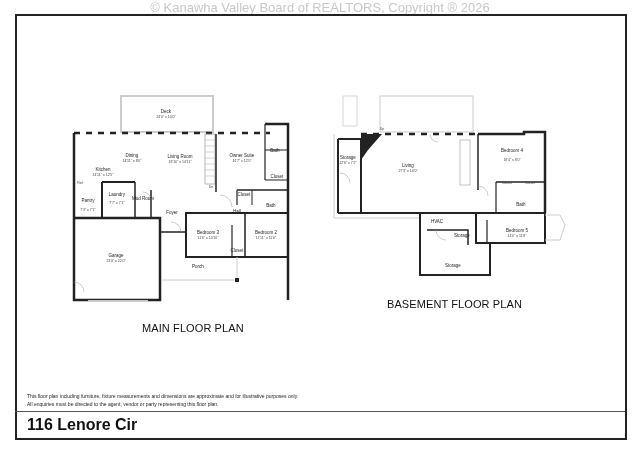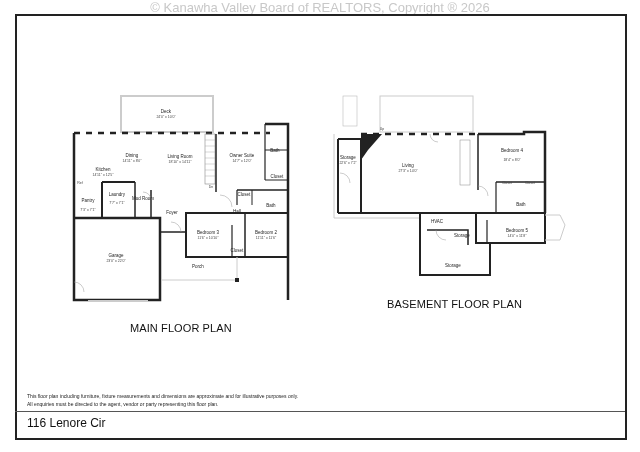--- a/index.html
+++ b/index.html
@@ -1,20 +1,20 @@
 <!DOCTYPE html>
 <html><head>
 <meta charset="utf-8">
 <style>
   html, body { margin:0; padding:0; background:#ffffff; }
   body { width:640px; height:452px; position:relative; overflow:hidden; font-family:"Liberation Sans", sans-serif; }
   .watermark { position:absolute; top:0; left:0; width:640px; text-align:center; font-size:13px; color:#c8c8c8; line-height:16px; letter-spacing:0; }
   .frame { position:absolute; left:15px; top:14px; width:608px; height:422px; border:2px solid #222; box-sizing:content-box; }
   .footer-divider { position:absolute; left:15px; top:411px; width:610px; height:1px; background:#555; }
-  .address { position:absolute; left:27px; top:416px; font-size:12px; color:#111; }
+  .address { position:absolute; left:27px; top:416px; font-size:16px; color:#111;font-weight:bold; }
   .disclaimer { position:absolute; left:27px; top:392px; font-size:5px; line-height:8px; color:#222; }
   .plan-title { position:absolute; font-size:11px; color:#111; letter-spacing:0.1px; }
   svg { position:absolute; left:0; top:0; }
   .lbl { font-family:"Liberation Sans", sans-serif; font-size:4.5px; fill:#222; text-anchor:middle; }
   .dim { font-family:"Liberation Sans", sans-serif; font-size:3.5px; fill:#444; text-anchor:middle; }
 </style>
 </head>
 <body>
 
 <div class="watermark">© Kanawha Valley Board of REALTORS, Copyright  ® 2026</div>
@@ -156,20 +156,20 @@
     <text class="lbl" x="521" y="206">Bath</text>
     <text class="lbl" x="437" y="223">HVAC</text>
     <text class="lbl" x="462" y="237">Storage</text>
     <text class="lbl" x="453" y="267">Storage</text>
     <text class="lbl" x="517" y="232">Bedroom 5</text>
     <text class="dim" x="517" y="237">14'0" x 11'8"</text>
     <text class="dim" x="382" y="130">Up</text>
   </g>
 </svg>
 
-<div class="plan-title" style="left:130px;top:322px;">MAIN FLOOR PLAN</div>
+<div class="plan-title" style="left:142px;top:322px;">MAIN FLOOR PLAN</div>
 <div class="plan-title" style="left:387px;top:298px;">BASEMENT FLOOR PLAN</div>
 
 <div class="disclaimer">
   <div>This floor plan including furniture, fixture measurements and dimensions are approximate and for illustrative purposes only.</div>
   <div>All enquiries must be directed to the agent, vendor or party representing this floor plan.</div>
 </div>
 <div class="address">116 Lenore Cir</div>
 
 </body></html>

